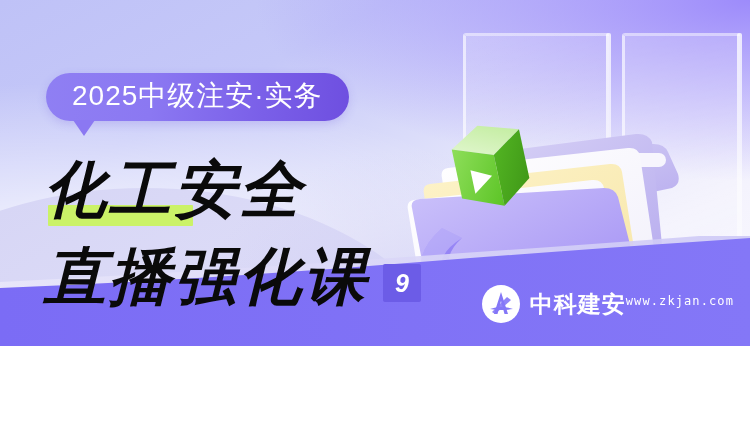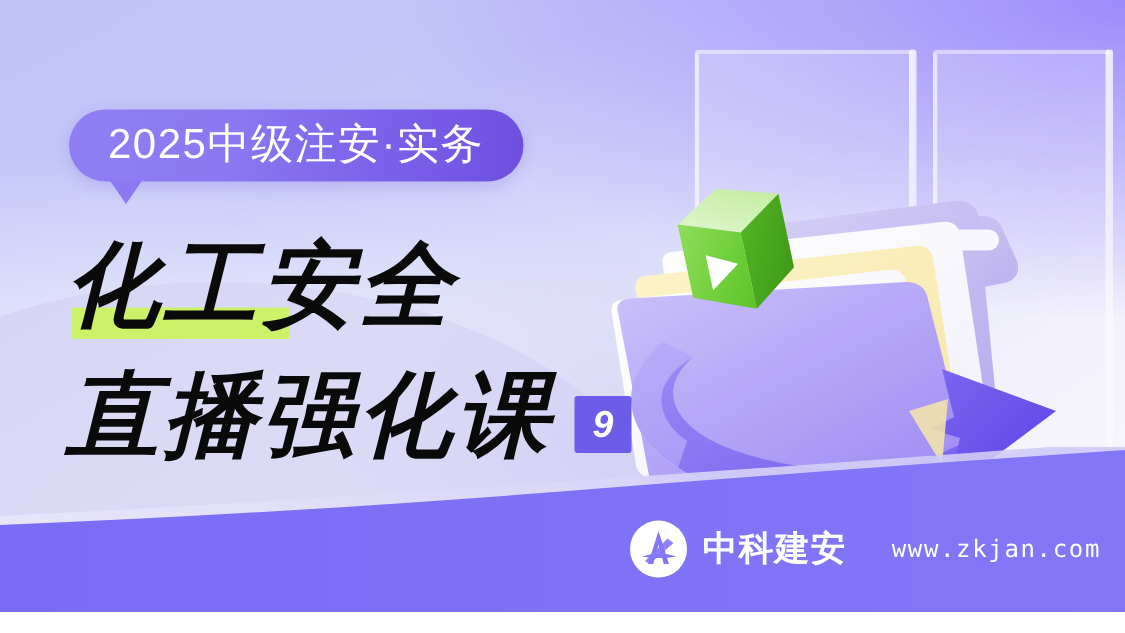--- a/index.html
+++ b/index.html
@@ -2,21 +2,21 @@
 <html><head>
 <meta charset="utf-8">
 <style>
   html,body{margin:0;padding:0;}
   body{
     width:750px;height:422px;overflow:hidden;
     font-family:"Liberation Sans","DejaVu Sans",sans-serif;
     background:#ffffff;
   }
   #banner{
-    position:relative;width:750px;height:408px;overflow:hidden;
+    position:relative;width:750px;height:346px;overflow:hidden;
     background:
       radial-gradient(120% 95% at 100% 0%, #9d8bfb 0%, rgba(157,139,251,0) 55%),
       radial-gradient(115% 100% at 8% 82%, #ffffff 0%, rgba(255,255,255,0) 58%),
       linear-gradient(152deg,#bfc2f7 0%,#c5c8f8 28%,#e6e7fb 58%,#f4f3fd 78%,#fbfaff 100%);
   }
 
   
   .panels{position:absolute;inset:0;}
   .panel{
     position:absolute;border-radius:3px;
@@ -100,21 +100,21 @@
     display:flex;align-items:center;gap:9px;
   }
   .logo-mark{width:40px;height:40px;flex:0 0 auto;}
   .logo-txt{display:flex;flex-direction:row;justify-content:center;}
   .logo-cn{
     font-family:"DejaVu Sans","Liberation Sans",sans-serif;
     font-size:23px;font-weight:700;color:#fff;line-height:1.05;letter-spacing:1px;
   }
   .logo-url{
     font-family:"DejaVu Sans Mono","Liberation Mono",monospace;
-    font-size:16px;color:#fff;letter-spacing:1.1px;margin-top:2px;margin-left:30px;
+    font-size:12px;color:#fff;letter-spacing:1.1px;margin-top:2px;
   }
 </style>
 </head>
 <body>
 
 <div id="banner">
 
   <div class="panels">
     <div class="panel pnl-a"></div>
     <div class="panel pnl-b"></div>

